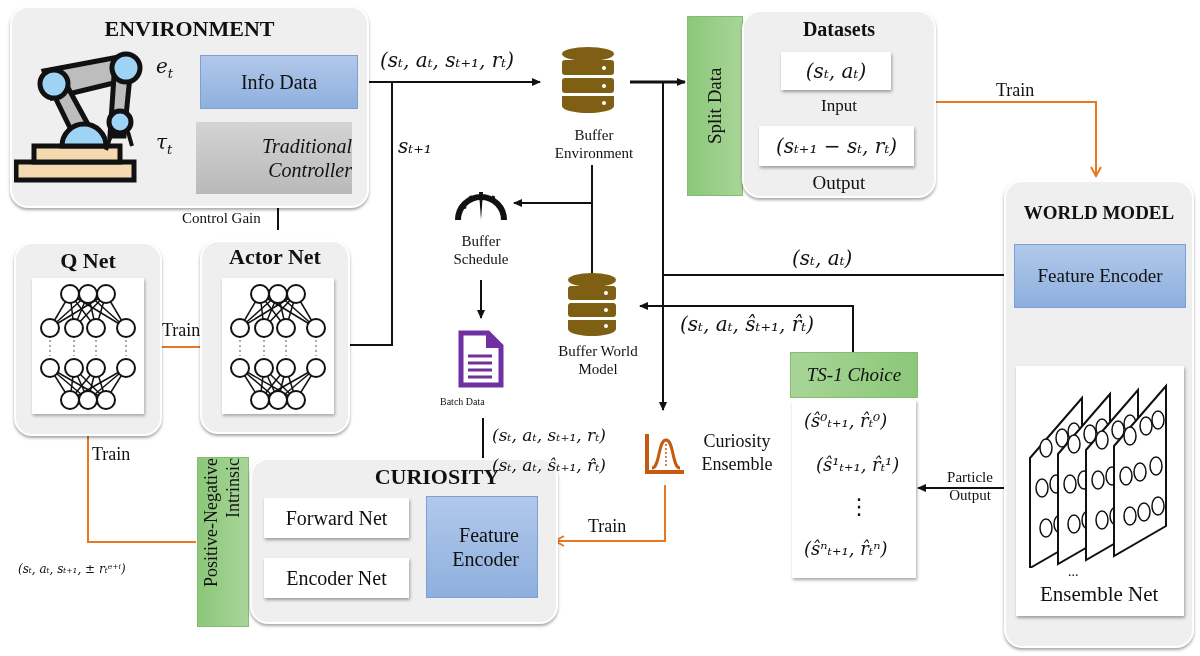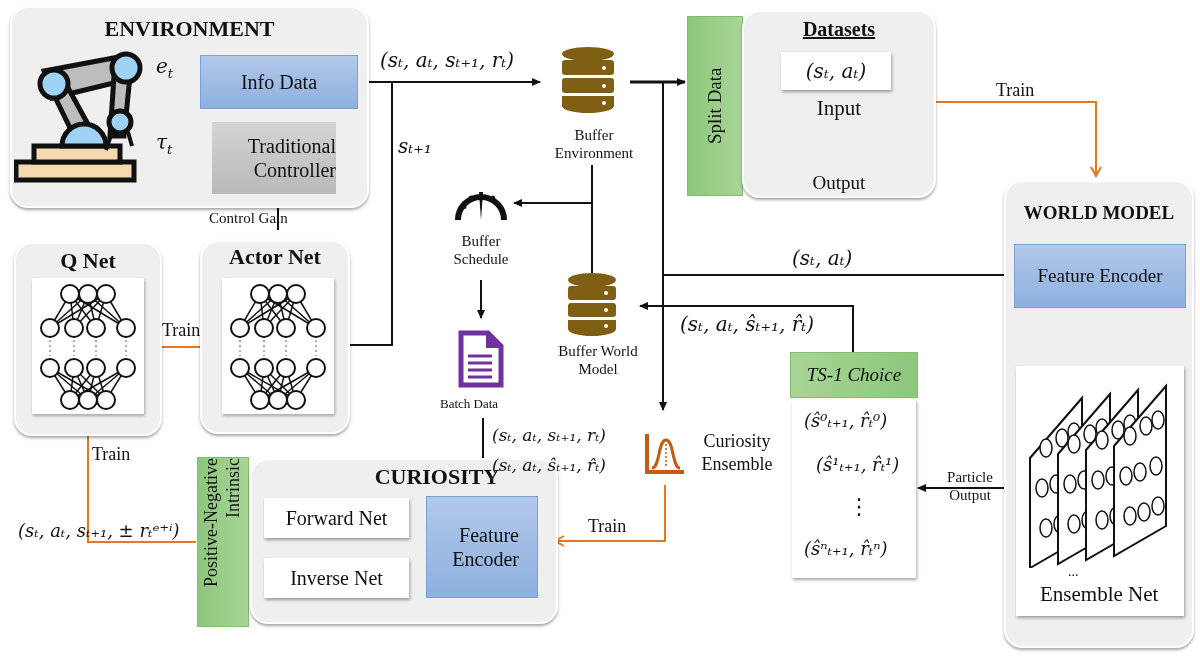--- a/index.html
+++ b/index.html
@@ -64,25 +64,25 @@
   <path d="M100,40 L96,100 L110,100 L116,40 Z" fill="#bdbdbd" stroke="#111" stroke-width="5"></path>
   <path d="M48,110 A22,22 0 0 1 92,110 Z" fill="#9fd3f5" stroke="#111" stroke-width="5"></path>
   <circle cx="40" cy="48" r="14" fill="#9fd3f5" stroke="#111" stroke-width="5"></circle>
   <circle cx="112" cy="32" r="14" fill="#9fd3f5" stroke="#111" stroke-width="5"></circle>
   <circle cx="106" cy="86" r="11" fill="#9fd3f5" stroke="#111" stroke-width="5"></circle>
   <path d="M98,96 L92,114 M114,96 L118,110" stroke="#111" stroke-width="4"></path>
 </svg>
 <div class="math" style="left:156px;top:54px;">e<sub style="font-size:13px">t</sub></div>
 <div class="math" style="left:156px;top:130px;">τ<sub style="font-size:13px">t</sub></div>
 <div class="box blue" style="left:200px;top:55px;width:156px;height:52px;">Info Data</div>
-<div class="box gray" style="left:212px;top:122px;width:124px;height:72px;">Traditional Controller</div>
+<div class="box gray" style="left:196px;top:122px;width:156px;height:72px;font-style:italic;">Traditional Controller</div>
 
 <div class="math" style="left:380px;top:48px;">(sₜ, aₜ, sₜ₊₁, rₜ)</div>
 <div class="math" style="left:398px;top:134px;">sₜ₊₁</div>
-<div class="lbl" style="left:182px;top:210px;font-size:15px;margin-left:27px;">Control Gain</div>
+<div class="lbl" style="left:182px;top:210px;font-size:15px;">Control Gain</div>
 
 <svg class="abs" style="left:560px;top:46px;" width="56" height="68" viewBox="0 0 56 68">
   <ellipse cx="28" cy="8" rx="26" ry="7" fill="#7f5f14"></ellipse>
   <rect x="2" y="14" width="52" height="15" rx="3" fill="#7f5f14"></rect>
   <rect x="2" y="32" width="52" height="15" rx="3" fill="#7f5f14"></rect>
   <path d="M2,50 H54 V60 A26,7 0 0 1 2,60 Z" fill="#7f5f14"></path>
   <circle cx="44" cy="22" r="2" fill="#fff"></circle>
     <circle cx="44" cy="40" r="2" fill="#fff"></circle>
     <circle cx="44" cy="57" r="2" fill="#fff"></circle>
 </svg>
@@ -93,38 +93,39 @@
   <path d="M27,6 L29,34 L31,6 Z" fill="#111"></path>
   <path d="M14,22 l-4,-2 M20,14 l-2,-4 M40,14 l2,-4 M46,22 l4,-2" stroke="#111" stroke-width="3"></path>
 </svg>
 <div class="lbl" style="left:436px;top:232px;width:90px;font-size:15px;line-height:1.2;white-space:normal;"><span>Buffer Schedule</span></div>
 
 <svg class="abs" style="left:458px;top:330px;" width="46" height="58" viewBox="0 0 46 58">
   <path d="M3,3 H30 L43,16 V55 H3 Z" fill="none" stroke="#7030a0" stroke-width="5"></path>
   <path d="M28,3 V18 H43" fill="#7030a0"></path>
   <path d="M10,26 H34 M10,33 H34 M10,40 H34 M10,47 H34" stroke="#7030a0" stroke-width="3"></path>
 </svg>
-<div class="lbl" style="left:440px;top:396px;font-size:13px;">Batch Data</div>
+<div class="lbl" style="left:440px;top:396px;font-size:10px;">Batch Data</div>
 
 <svg class="abs" style="left:566px;top:272px;" width="52" height="64" viewBox="0 0 52 64">
   <ellipse cx="26" cy="8" rx="24" ry="7" fill="#7f5f14"></ellipse>
   <rect x="2" y="14" width="48" height="14" rx="3" fill="#7f5f14"></rect>
   <rect x="2" y="31" width="48" height="14" rx="3" fill="#7f5f14"></rect>
   <path d="M2,48 H50 V57 A24,7 0 0 1 2,57 Z" fill="#7f5f14"></path>
   <circle cx="40" cy="21" r="2" fill="#fff"></circle>
     <circle cx="40" cy="38" r="2" fill="#fff"></circle>
     <circle cx="40" cy="54" r="2" fill="#fff"></circle>
 </svg>
 <div class="lbl" style="left:548px;top:342px;width:100px;font-size:15px;line-height:1.2;white-space:normal;"><span>Buffer World Model</span></div>
 
 <div class="box green vert" style="left:687px;top:16px;width:54px;height:178px;font-size:19px;">Split Data</div>
 <div class="panel" style="left:742px;top:10px;width:190px;height:184px;">
-  <div class="ptitle" style="top:6px;font-size:20px;text-decoration:underline;">Datasets</div>
+  <div class="ptitle" style="top:6px;font-size:20px;">Datasets</div>
   <div class="box white math" style="left:37px;top:40px;width:110px;height:38px;position:absolute;">(sₜ, aₜ)</div>
-  <div class="lbl" style="left:0;right:0;top:84px;font-size:21px;">Input</div>
+  <div class="lbl" style="left:0;right:0;top:84px;font-size:17px;">Input</div>
+  <div class="box white math" style="left:15px;top:114px;width:155px;height:40px;position:absolute;">(sₜ₊₁ − sₜ, rₜ)</div>
   <div class="lbl" style="left:0;right:0;top:160px;font-size:19px;">Output</div>
 </div>
 <div class="lbl" style="left:996px;top:80px;">Train</div>
 
 <div class="panel" style="left:14px;top:242px;width:144px;height:190px;">
   <div class="ptitle" style="top:4px;">Q Net</div>
 </div>
 <div class="panel" style="left:200px;top:240px;width:146px;height:190px;">
   <div class="ptitle" style="top:2px;">Actor Net</div>
 </div>
@@ -290,28 +291,28 @@
   <div class="math" style="left:56px;top:94px;font-size:22px;font-style:normal;">⋮</div>
   <div class="math" style="left:12px;top:138px;font-size:18px;">(ŝⁿₜ₊₁, r̂ₜⁿ)</div>
 </div>
 <div class="lbl" style="left:930px;top:468px;width:80px;font-size:15px;line-height:1.2;white-space:normal;"><span>Particle Output</span></div>
 
 <div class="box green vert" style="left:197px;top:457px;width:50px;height:168px;font-size:18px;">Positive-Negative Intrinsic</div>
 <div class="panel" style="left:250px;top:458px;width:304px;height:162px;">
   <div class="ptitle" style="top:4px;left:110px;right:auto;width:150px;">CURIOSITY</div>
 </div>
 <div class="box white" style="left:264px;top:498px;width:145px;height:40px;">Forward Net</div>
-<div class="box white" style="left:264px;top:558px;width:145px;height:40px;">Inverse Net</div>
+<div class="box white" style="left:264px;top:558px;width:145px;height:40px;">Encoder Net</div>
 <div class="box blue" style="left:426px;top:496px;width:112px;height:102px;white-space:normal;padding:0 18px;box-sizing:border-box;">Feature Encoder</div>
 
 <div class="math" style="left:492px;top:425px;font-size:17px;">(sₜ, aₜ, sₜ₊₁, rₜ)</div>
 <div class="math" style="left:492px;top:455px;font-size:17px;">(sₜ, aₜ, ŝₜ₊₁, r̂ₜ)</div>
 
 <svg class="abs" style="left:644px;top:432px;" width="42" height="44" viewBox="0 0 42 44">
   <path d="M3,2 V40 H40" fill="none" stroke="#c55a11" stroke-width="4"></path>
   <path d="M8,36 C16,36 14,8 22,8 C30,8 28,36 36,36" fill="none" stroke="#c55a11" stroke-width="3"></path>
   <path d="M22,12 V36" stroke="#c55a11" stroke-width="1.5" stroke-dasharray="2,2"></path>
 </svg>
 <div class="lbl" style="left:692px;top:430px;width:90px;font-size:18px;line-height:1.25;white-space:normal;"><span>Curiosity Ensemble</span></div>
 <div class="lbl" style="left:588px;top:516px;">Train</div>
 
 <div class="lbl" style="left:92px;top:444px;">Train</div>
-<div class="math" style="left:18px;top:520px;font-size:18px;">(sₜ, aₜ, sₜ₊₁, ± rₜᵉ⁺ⁱ)</div>
+<div class="math" style="left:18px;top:562px;font-size:12px;">(sₜ, aₜ, sₜ₊₁, ± rₜᵉ⁺ⁱ)</div>
 
 </body></html>

